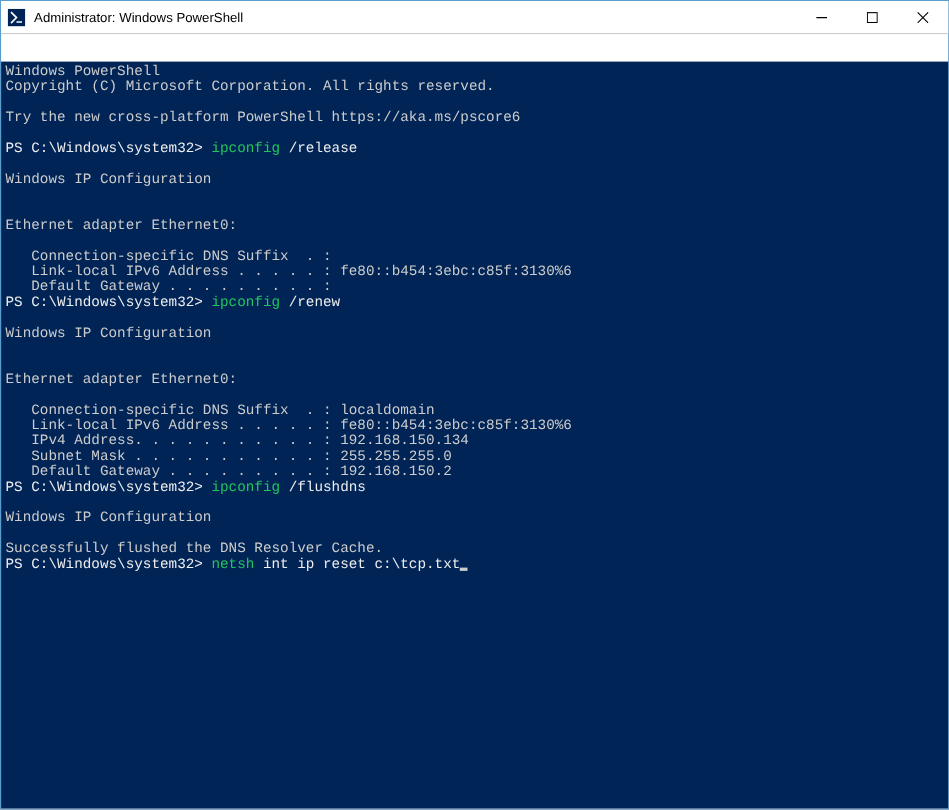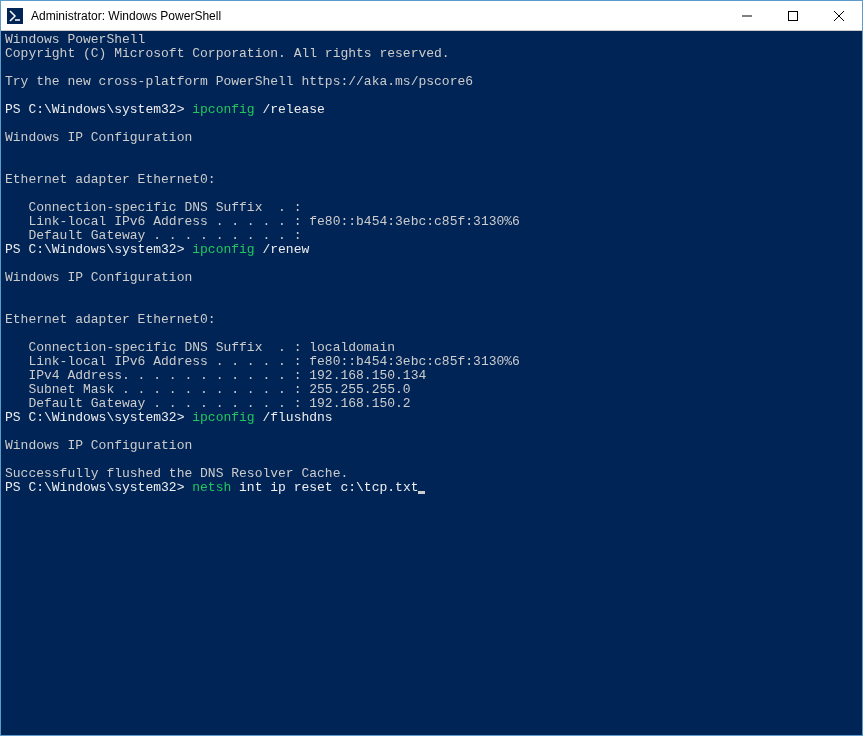--- a/index.html
+++ b/index.html
@@ -57,20 +57,21 @@
     .terminal {
       flex: 1;
       background: #012456;
       color: #cccccc;
       font-family: Consolas, 'Courier New', monospace;
       font-size: 13px;
       line-height: 14px;
       padding: 2px 4px;
       overflow: hidden;
       white-space: pre;
+      margin-top: 25px;
     }
     .line { white-space: pre; min-height: 14px; }
     .yellow { color: #22c55e; }
     .white { color: #eeeeee; text-align: right; }
     .cursor {
       display: inline-block;
       width: 7px;
       height: 3px;
       background: #cccccc;
       vertical-align: bottom;

